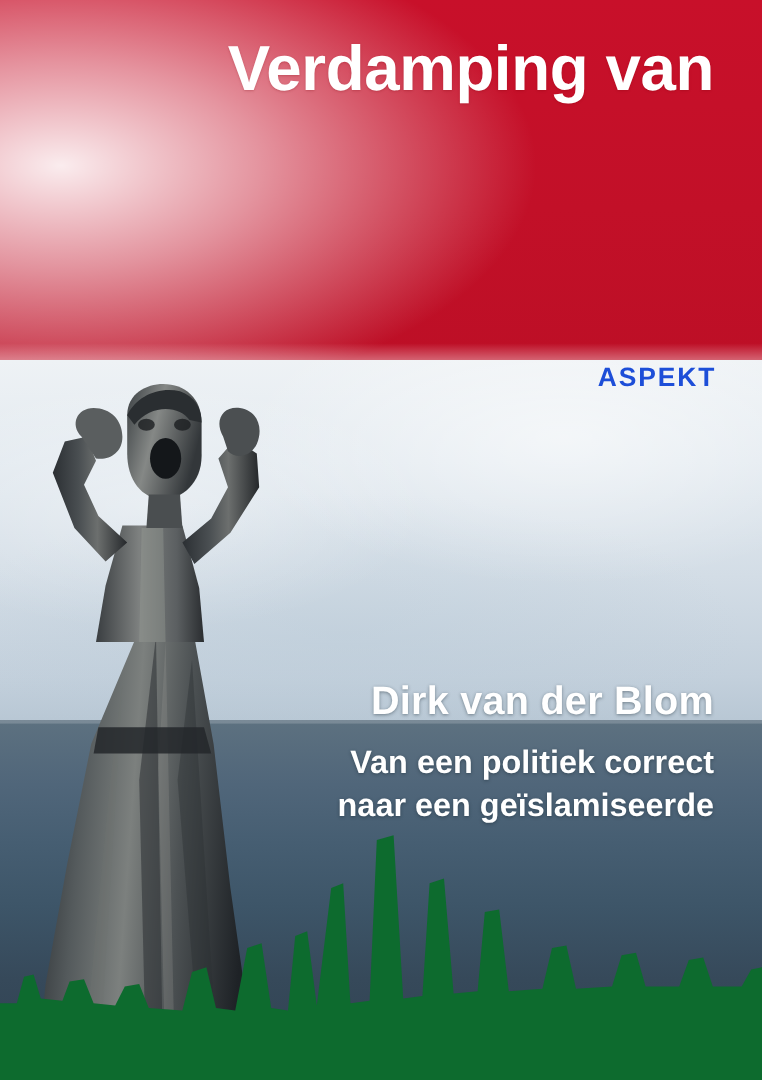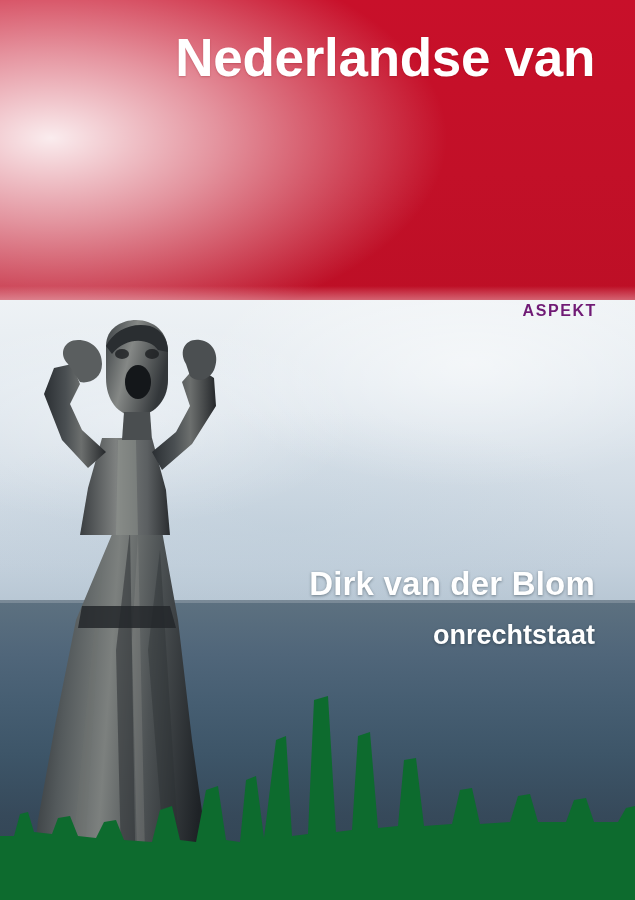--- a/index.html
+++ b/index.html
@@ -52,24 +52,24 @@
     font-weight: bold;
     line-height: 1.12;
     letter-spacing: -0.3px;
     text-shadow: 0 1px 2px rgba(120,0,12,0.25);
   }
 
   .imprint {
     position: absolute;
     right: 38px;
     top: 302px;
-    font-size: 16px;
+    font-size: 22px;
     font-weight: bold;
     letter-spacing: 1.6px;
-    color: #701a75;
+    color: #1d4ed8;
     z-index: 6;
   }
 
   
   .sky {
     position: absolute;
     left: 0;
     top: 300px;
     width: 635px;
     height: 600px;
@@ -253,25 +253,26 @@
         L206,150 L218,146 L226,200 L240,202 L246,140 L256,136 L264,198 L276,100 L286,96
         L292,196 L308,194 L314,60 L328,56 L336,192 L352,190 L358,96 L370,92 L378,188
         L398,186 L404,120 L416,118 L424,186 L452,184 L460,150 L472,148 L480,184
         L510,182 L518,156 L530,154 L538,182 L566,182 L574,160 L586,158 L594,182
         L618,182 L626,168 L635,166 L635,260 L0,260 Z"></path>
     </svg>
   </div>
 
   <div class="top-banner">
     <div class="title-block">
-      <div class="title-line">Nederlandse van</div>
+      <div class="title-line">Verdamping van</div>
     </div>
   </div>
 
   <div class="imprint">ASPEKT</div>
 
   <div class="author">Dirk van der Blom</div>
 
   <div class="subtitle">
-    <div>onrechtstaat</div>
+    <div>Van een politiek correct</div>
+    <div>naar een geïslamiseerde</div>
   </div>
 
 </div>
 
 </body></html>

